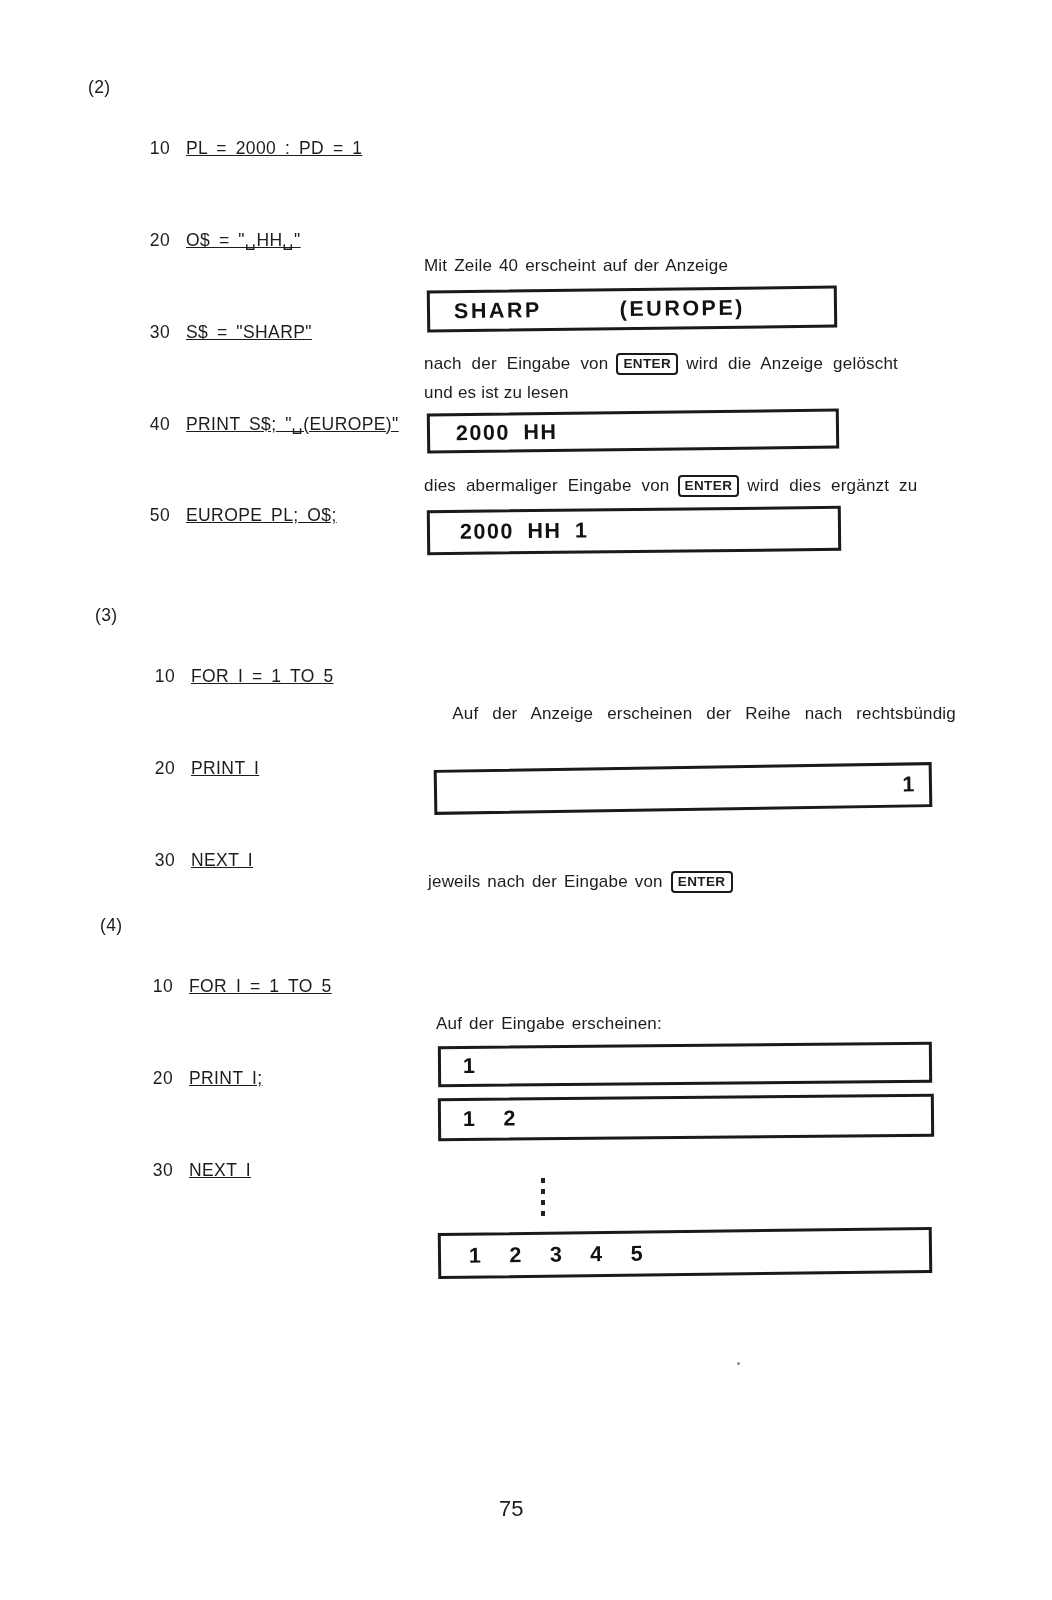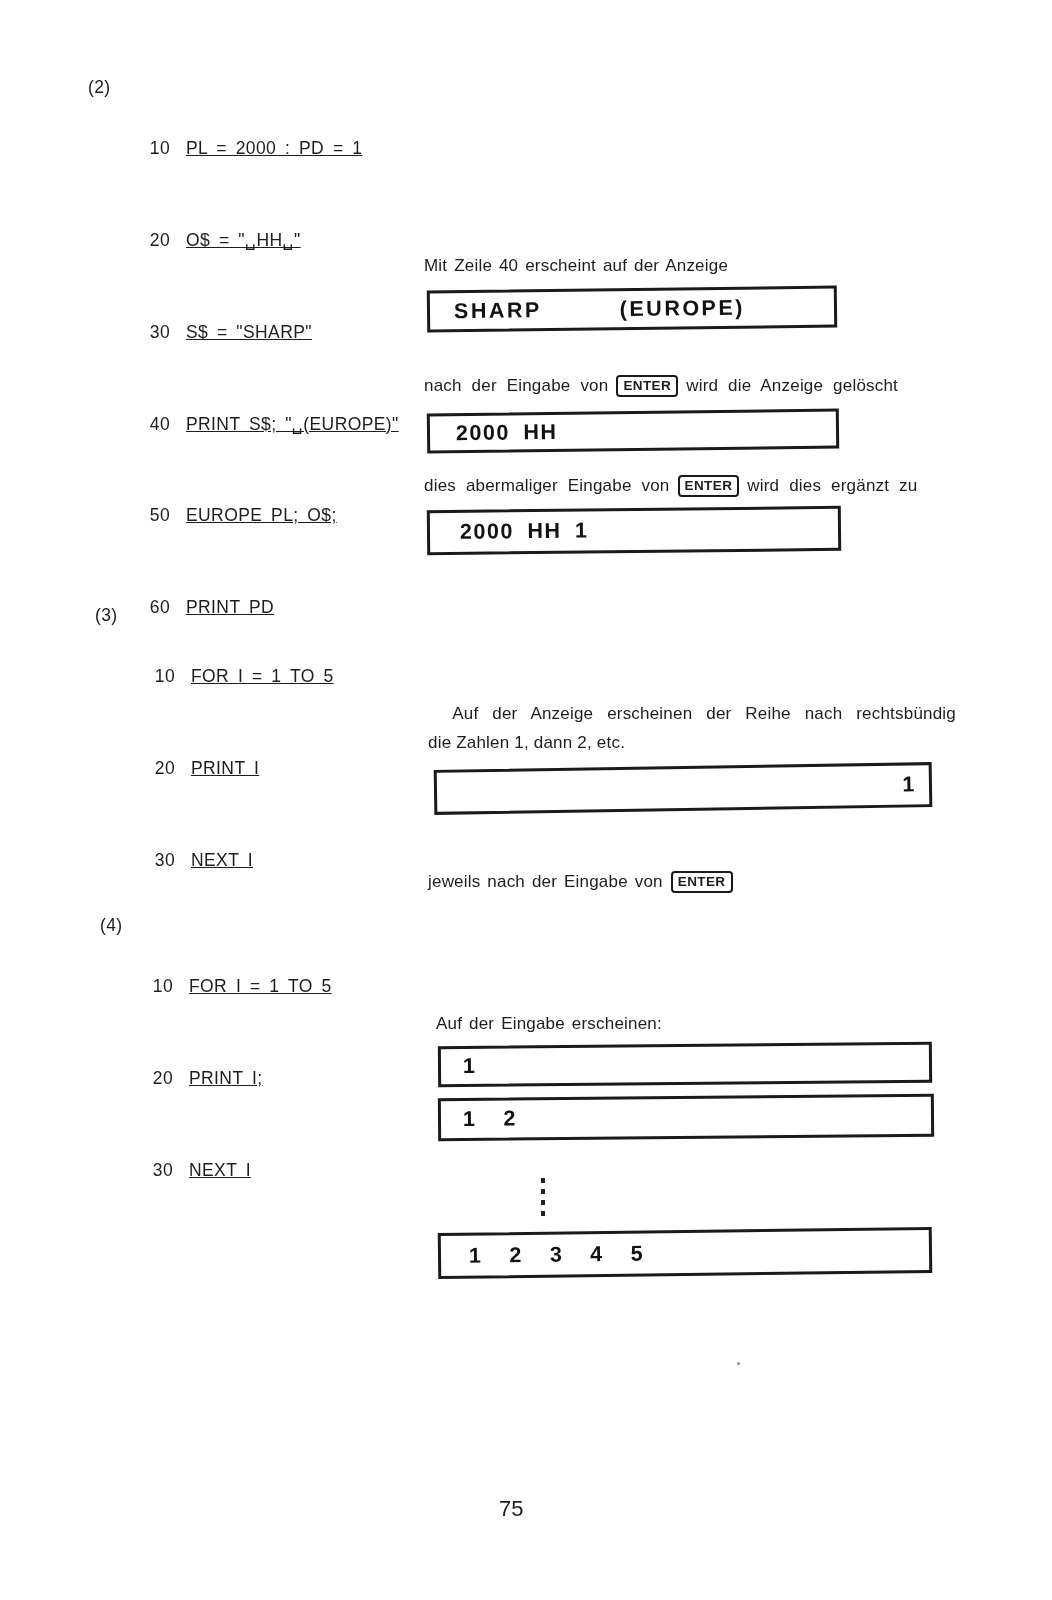--- a/index.html
+++ b/index.html
@@ -61,33 +61,33 @@
 <div class="page">
 
   <div class="listing" style="left:88px; top:72px;">
     <span class="sec-label">(2)</span>
     <div class="code-lines" style="margin-left:59px;">
       <div class="code-line"><span class="ln">10</span><span class="ct">PL = 2000 : PD = 1</span></div>
       <div class="code-line"><span class="ln">20</span><span class="ct">O$ = "␣HH␣"</span></div>
       <div class="code-line"><span class="ln">30</span><span class="ct">S$ = "SHARP"</span></div>
       <div class="code-line"><span class="ln">40</span><span class="ct">PRINT S$; "␣(EUROPE)"</span></div>
       <div class="code-line"><span class="ln">50</span><span class="ct">EUROPE PL; O$;</span></div>
-      <div class="code-line"><span class="ln">60</span><span class="ct">PRINT PD</span></div>
     </div>
   </div>
 
   <div class="caption ws2" style="left:424px; top:252px;">Mit Zeile 40 erscheint auf der Anzeige</div>
 
   <div class="lcd rot-a pad24" style="left:427px; top:288px; width:410px; height:42px;">
     <span class="lcd-text sp-wide">SHARP</span>
     <span class="lcd-text sp-wide gap-left">(EUROPE)</span>
   </div>
 
-  <div class="caption" style="left:424px; top:350px; width:536px;margin-top:22px;">
+  <div class="caption" style="left:424px; top:350px; width:536px;">
     <div class="ws5"><span>nach der Eingabe von</span><span class="enter-key">ENTER</span><span>wird die Anzeige gelöscht</span></div>
+    <div>und es ist zu lesen</div>
   </div>
 
   <div class="lcd rot-a pad26" style="left:427px; top:411px; width:412px; height:40px;">
     <span class="lcd-text">2000 HH</span>
   </div>
 
   <div class="caption ws5 nowrap" style="left:424px; top:472px;">
     <span>dies abermaliger Eingabe von</span><span class="enter-key">ENTER</span><span>wird dies ergänzt zu</span>
   </div>
 
@@ -99,21 +99,20 @@
     <span class="sec-label">(3)</span>
     <div class="code-lines" style="margin-left:57px;">
       <div class="code-line"><span class="ln">10</span><span class="ct">FOR I = 1 TO 5</span></div>
       <div class="code-line"><span class="ln">20</span><span class="ct">PRINT I</span></div>
       <div class="code-line"><span class="ln">30</span><span class="ct">NEXT I</span></div>
     </div>
   </div>
 
   <div class="caption" style="left:428px; top:700px; width:528px;">
     <div class="ws9">Auf der Anzeige erscheinen der Reihe nach rechtsbündig</div>
-    <div>die Zahlen 1, dann 2, etc.</div>
   </div>
 
   <div class="lcd rot-c right-align" style="left:434px; top:766px; width:498px; height:45px;">
     <span class="lcd-text">1</span>
   </div>
 
   <div class="caption ws2 nowrap" style="left:428px; top:868px;">
     <span>jeweils nach der Eingabe von</span><span class="enter-key">ENTER</span>
   </div>
 

